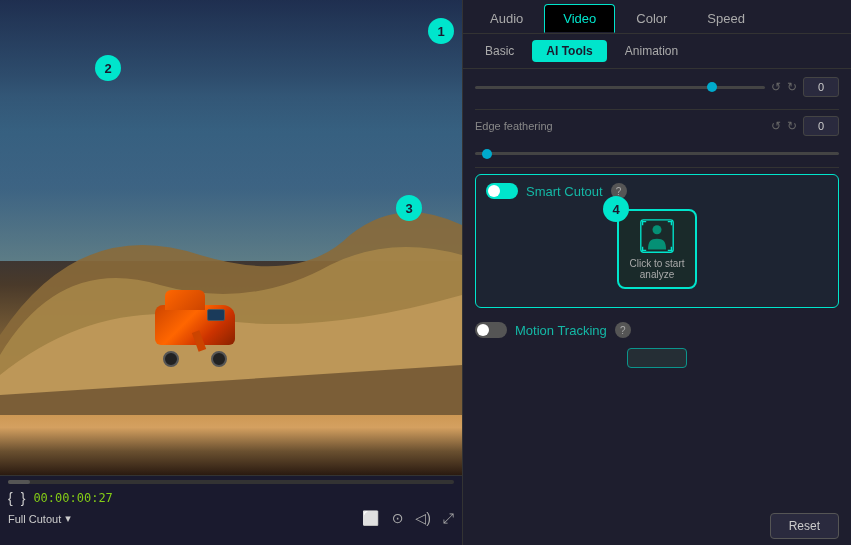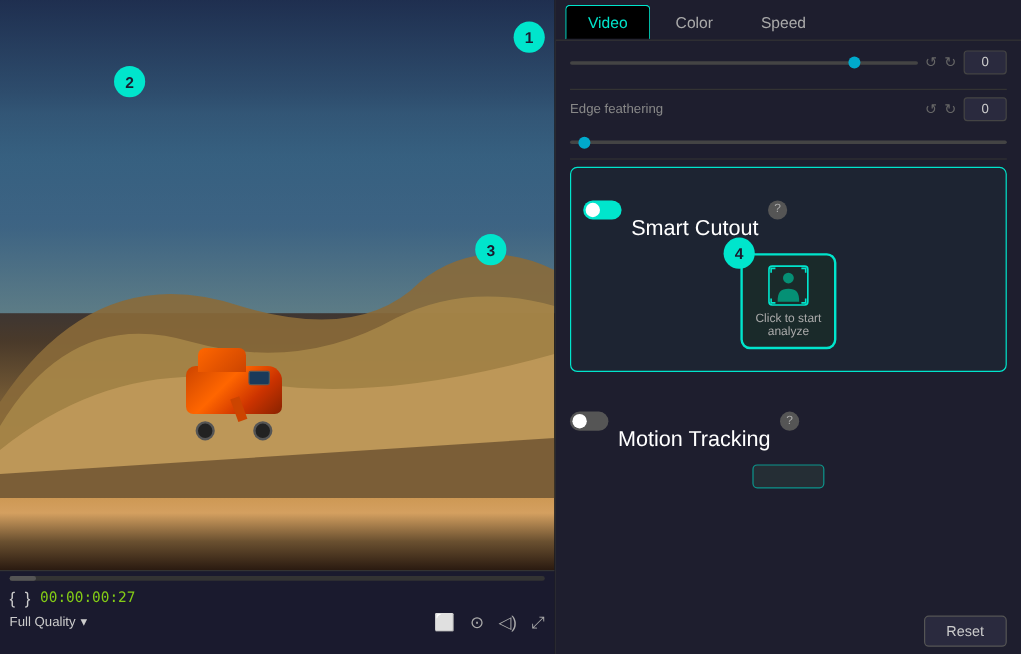--- a/index.html
+++ b/index.html
@@ -313,23 +313,22 @@
       width: 12px;
       height: 12px;
       background: white;
       border-radius: 50%;
       position: absolute;
       top: 2px;
       left: 2px;
     }
 
     .section-title {
-      color: #ffffff;
-      font-size: 18px;
-      margin-top: 32px;
+      color: #14b8a6;
+      font-size: 13px;
     }
 
     .help-icon {
       width: 16px;
       height: 16px;
       background: #555;
       border-radius: 50%;
       display: flex;
       align-items: center;
       justify-content: center;
@@ -503,41 +502,47 @@
       </div>
       <div class="controls-row">
         <div class="controls-left">
           <button class="bracket-btn">{</button>
           <button class="bracket-btn">}</button>
           <span class="time-display">00:00:00:27</span>
         </div>
       </div>
       <div class="controls-bottom">
         <div class="quality-selector">
-          <span>Full Quality</span>
+          <span>Full Cutout</span>
           <span>▾</span>
         </div>
         <div class="bottom-icons">
           <span class="bottom-icon">⬜</span>
           <span class="bottom-icon">⊙</span>
           <span class="bottom-icon">◁)</span>
           <span class="bottom-icon">⤢</span>
         </div>
       </div>
     </div>
   </div>
 
   <div class="right-panel">
 
     <div class="top-tabs">
+      <div class="top-tab">Audio</div>
       <div class="top-tab active">Video</div>
       <div class="top-tab">Color</div>
       <div class="top-tab">Speed</div>
     </div>
 
+    <div class="sub-tabs">
+      <div class="sub-tab">Basic</div>
+      <div class="sub-tab active">AI Tools</div>
+      <div class="sub-tab">Animation</div>
+    </div>
 
     <div class="panel-content">
 
       <div class="slider-section">
         <div class="slider-row-full" style="margin-bottom:6px;">
           <div class="slider-track-full" style="flex:1;">
             <div class="slider-thumb-full" style="left:80%;"></div>
           </div>
           <div class="reset-icon">↺</div>
           <div class="reset-icon">↻</div>

